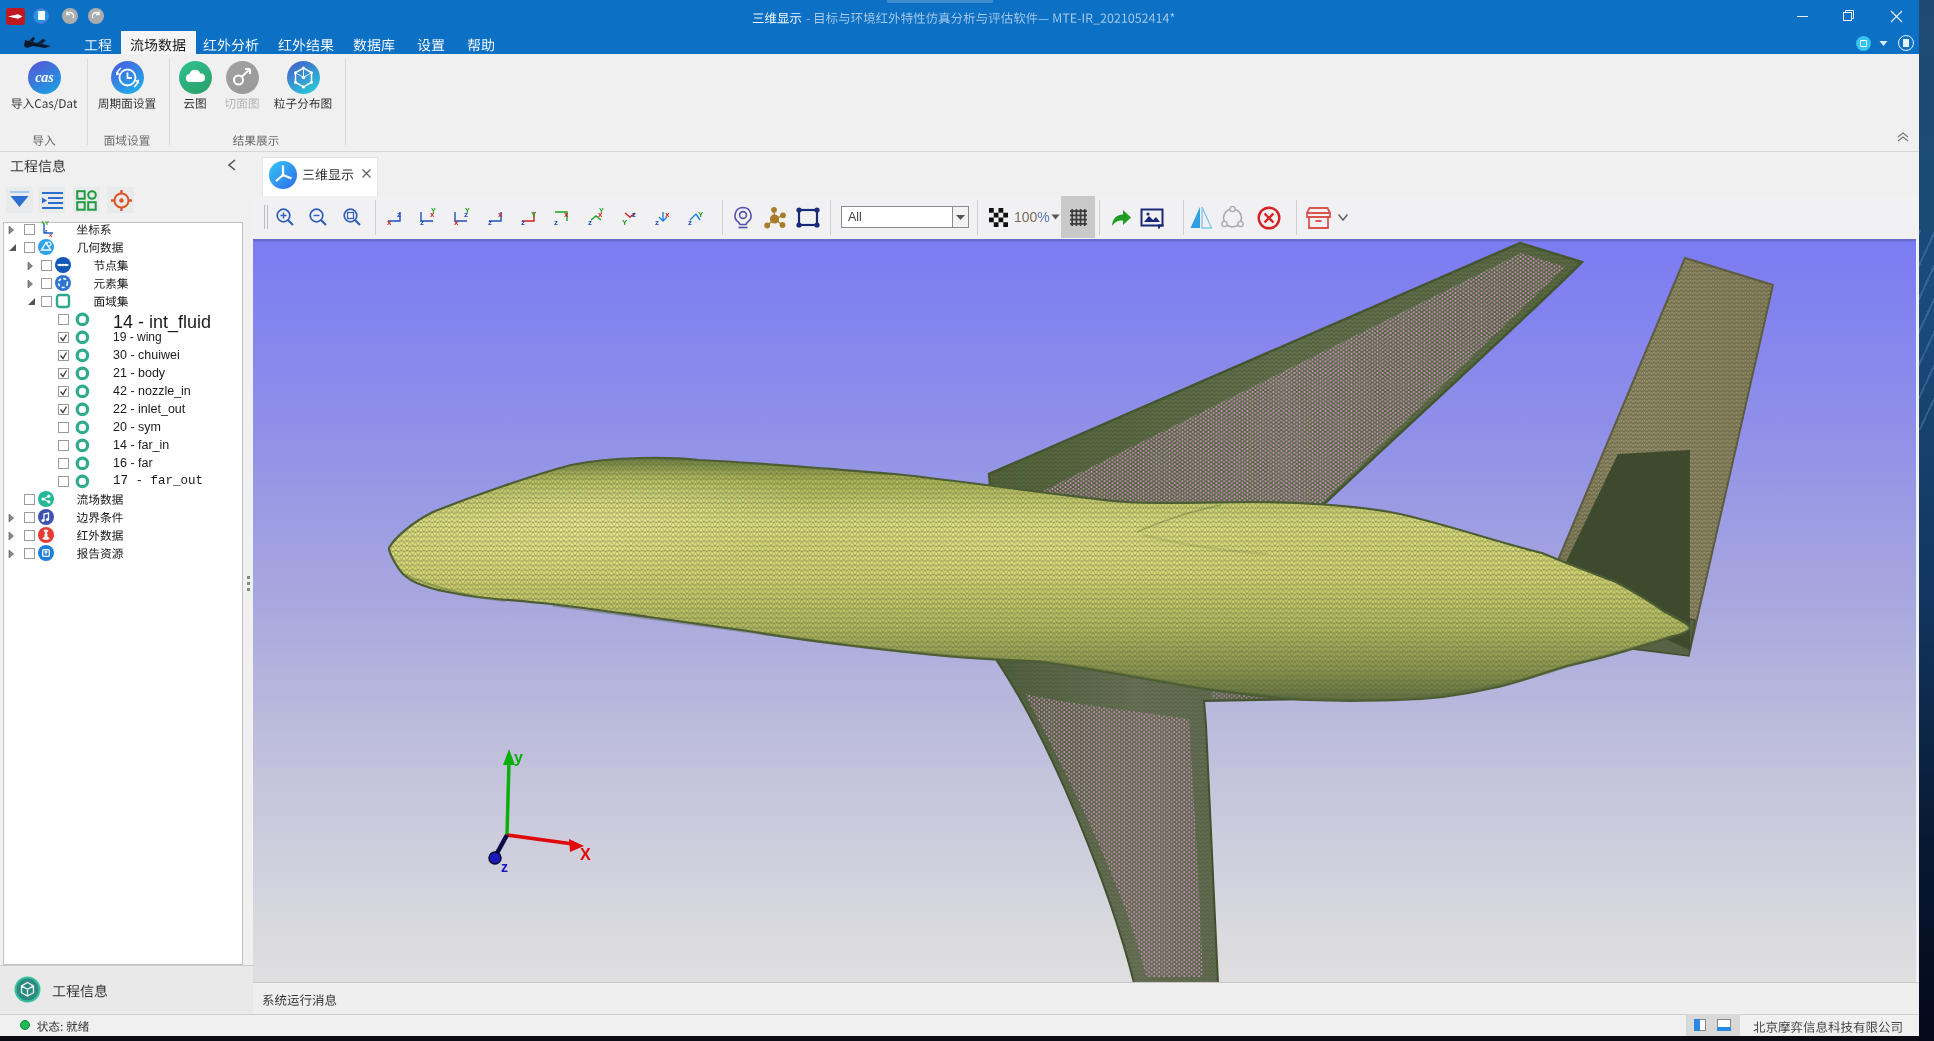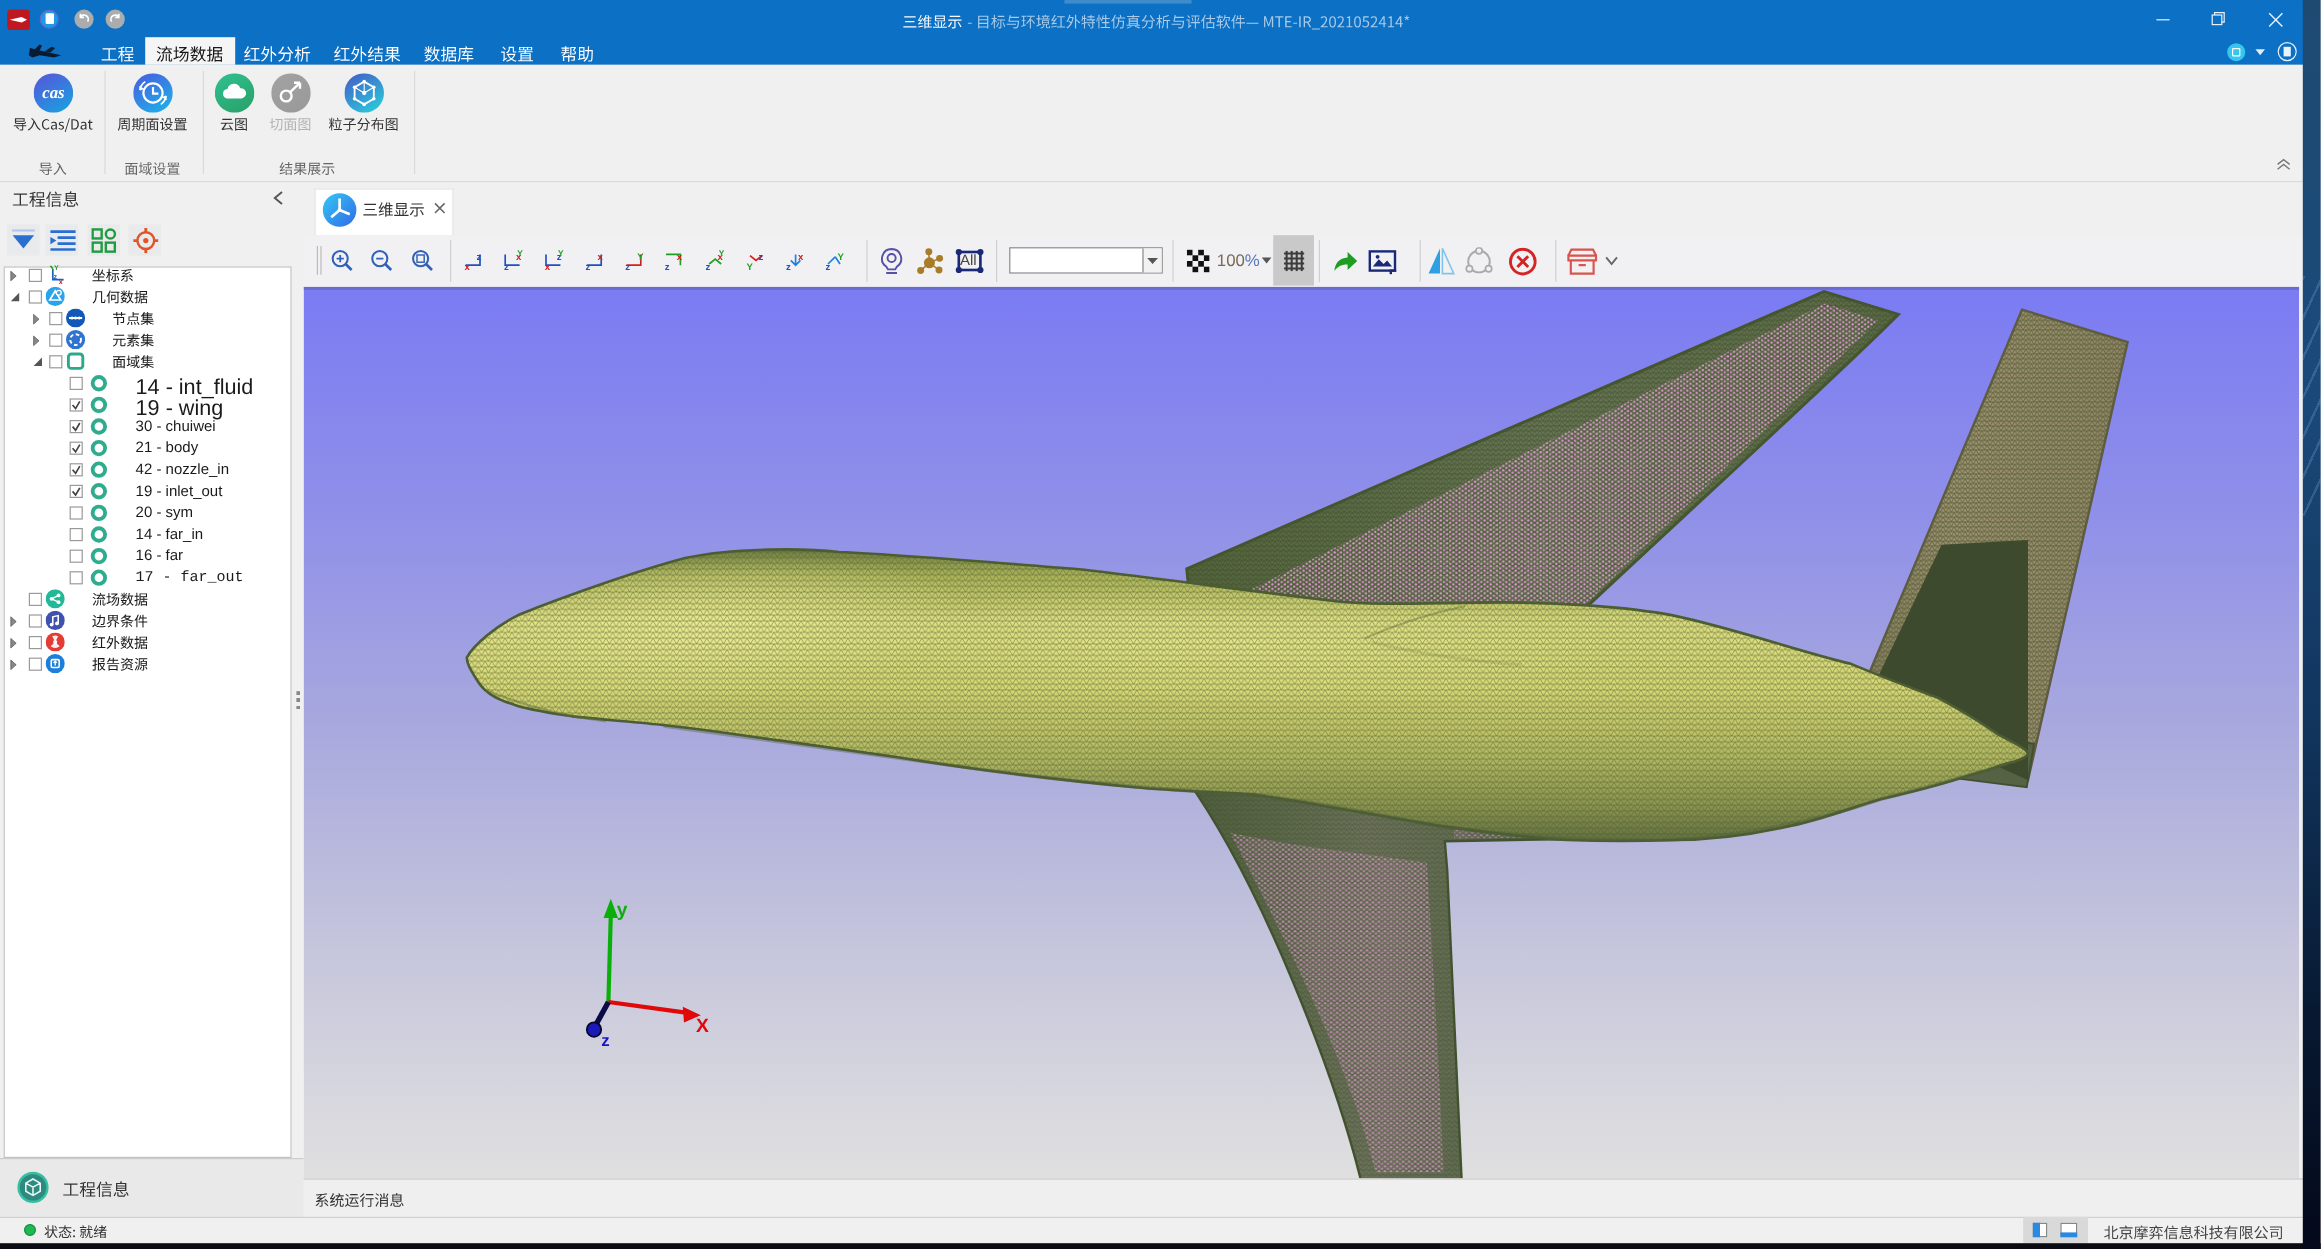--- a/index.html
+++ b/index.html
@@ -262,21 +262,21 @@
       <circle cx="8.4" cy="8.4" r="5.2" stroke="#2fab8e" stroke-width="3.2" fill="#fff"></circle>
     </svg>
 <div class="abs" style="left:113px;top:311.5px;font-size:18px;color:#1a1a1a;font-family:'Liberation Sans',sans-serif">14 - int_fluid</div>
 <div class="abs" style="left:58px;top:331.5px;width:11px;height:11px;background:#fff;border:1px solid #9a9a9a"></div>
     <svg class="abs" style="left:59px;top:332.5px" width="9" height="9" viewBox="0 0 9 9">
       <path d="M1.5 4.5l2.5 3 3.5-6" stroke="#444" stroke-width="1.4" fill="none"></path>
     </svg>
 <svg class="abs" style="left:73.6px;top:328.6px" width="16.8px" height="16.8px">
       <circle cx="8.4" cy="8.4" r="5.2" stroke="#2fab8e" stroke-width="3.2" fill="#fff"></circle>
     </svg>
-<div class="abs" style="left:113px;top:329.5px;font-size:18px;color:#1a1a1a;font-family:'Liberation Sans',sans-serif">19 - wing</div>
+<div class="abs" style="left:113px;top:329.5px;font-size:12px;color:#1a1a1a;font-family:'Liberation Sans',sans-serif">19 - wing</div>
 <div class="abs" style="left:58px;top:349.5px;width:11px;height:11px;background:#fff;border:1px solid #9a9a9a"></div>
     <svg class="abs" style="left:59px;top:350.5px" width="9" height="9" viewBox="0 0 9 9">
       <path d="M1.5 4.5l2.5 3 3.5-6" stroke="#444" stroke-width="1.4" fill="none"></path>
     </svg>
 <svg class="abs" style="left:73.6px;top:346.6px" width="16.8px" height="16.8px">
       <circle cx="8.4" cy="8.4" r="5.2" stroke="#2fab8e" stroke-width="3.2" fill="#fff"></circle>
     </svg>
 <div class="abs" style="left:113px;top:347.5px;font-size:12.5px;color:#1a1a1a;font-family:'Liberation Sans',sans-serif">30 - chuiwei</div>
 <div class="abs" style="left:58px;top:367.5px;width:11px;height:11px;background:#fff;border:1px solid #9a9a9a"></div>
     <svg class="abs" style="left:59px;top:368.5px" width="9" height="9" viewBox="0 0 9 9">
@@ -294,21 +294,21 @@
       <circle cx="8.4" cy="8.4" r="5.2" stroke="#2fab8e" stroke-width="3.2" fill="#fff"></circle>
     </svg>
 <div class="abs" style="left:113px;top:383.5px;font-size:12.5px;color:#1a1a1a;font-family:'Liberation Sans',sans-serif">42 - nozzle_in</div>
 <div class="abs" style="left:58px;top:403.5px;width:11px;height:11px;background:#fff;border:1px solid #9a9a9a"></div>
     <svg class="abs" style="left:59px;top:404.5px" width="9" height="9" viewBox="0 0 9 9">
       <path d="M1.5 4.5l2.5 3 3.5-6" stroke="#444" stroke-width="1.4" fill="none"></path>
     </svg>
 <svg class="abs" style="left:73.6px;top:400.6px" width="16.8px" height="16.8px">
       <circle cx="8.4" cy="8.4" r="5.2" stroke="#2fab8e" stroke-width="3.2" fill="#fff"></circle>
     </svg>
-<div class="abs" style="left:113px;top:401.5px;font-size:12.5px;color:#1a1a1a;font-family:'Liberation Sans',sans-serif">19 - inlet_out</div>
+<div class="abs" style="left:113px;top:401.5px;font-size:12.5px;color:#1a1a1a;font-family:'Liberation Sans',sans-serif">22 - inlet_out</div>
 <div class="abs" style="left:58px;top:421.5px;width:11px;height:11px;background:#fff;border:1px solid #9a9a9a"></div>
 <svg class="abs" style="left:73.6px;top:418.6px" width="16.8px" height="16.8px">
       <circle cx="8.4" cy="8.4" r="5.2" stroke="#2fab8e" stroke-width="3.2" fill="#fff"></circle>
     </svg>
 <div class="abs" style="left:113px;top:419.5px;font-size:12.5px;color:#1a1a1a;font-family:'Liberation Sans',sans-serif">20 - sym</div>
 <div class="abs" style="left:58px;top:439.5px;width:11px;height:11px;background:#fff;border:1px solid #9a9a9a"></div>
 <svg class="abs" style="left:73.6px;top:436.6px" width="16.8px" height="16.8px">
       <circle cx="8.4" cy="8.4" r="5.2" stroke="#2fab8e" stroke-width="3.2" fill="#fff"></circle>
     </svg>
 <div class="abs" style="left:113px;top:437.5px;font-size:12.5px;color:#1a1a1a;font-family:'Liberation Sans',sans-serif">14 - far_in</div>
@@ -494,21 +494,21 @@
 <circle cx="3" cy="3" r="2.6" fill="#1a2878"></circle>
       <circle cx="21" cy="3" r="2.6" fill="#1a2878"></circle>
 <circle cx="3" cy="18" r="2.6" fill="#1a2878"></circle>
       <circle cx="21" cy="18" r="2.6" fill="#1a2878"></circle>
     </svg>
 <div class="abs" style="left:841px;top:206px;width:128px;height:22px;background:#fff;border:1px solid #8a8a8a"></div>
 <div class="abs" style="left:952px;top:207px;width:16px;height:20px;background:#f2f2f2;border-left:1px solid #8a8a8a"></div>
 <svg class="abs" style="left:955px;top:214px" width="11" height="8" viewBox="0 0 11 8">
       <path d="M1 1l4.5 5L10 1z" fill="#555"></path>
     </svg>
-<div class="abs" style="left:800px;top:210px;font-size:12.5px;color:#444;font-family:'Liberation Sans',sans-serif">All</div>
+<div class="abs" style="left:848px;top:210px;font-size:12.5px;color:#444;font-family:'Liberation Sans',sans-serif">All</div>
 <svg class="abs" style="left:989px;top:208px" width="19" height="19" viewBox="0 0 19 19">
       <rect x="0.00" y="0.00" width="4.75" height="4.75" fill="#111"></rect>
       <rect x="0.00" y="9.50" width="4.75" height="4.75" fill="#111"></rect>
       <rect x="4.75" y="4.75" width="4.75" height="4.75" fill="#111"></rect>
       <rect x="4.75" y="14.25" width="4.75" height="4.75" fill="#111"></rect>
       <rect x="9.50" y="0.00" width="4.75" height="4.75" fill="#111"></rect>
       <rect x="9.50" y="9.50" width="4.75" height="4.75" fill="#111"></rect>
       <rect x="14.25" y="4.75" width="4.75" height="4.75" fill="#111"></rect>
       <rect x="14.25" y="14.25" width="4.75" height="4.75" fill="#111"></rect>
     </svg>

